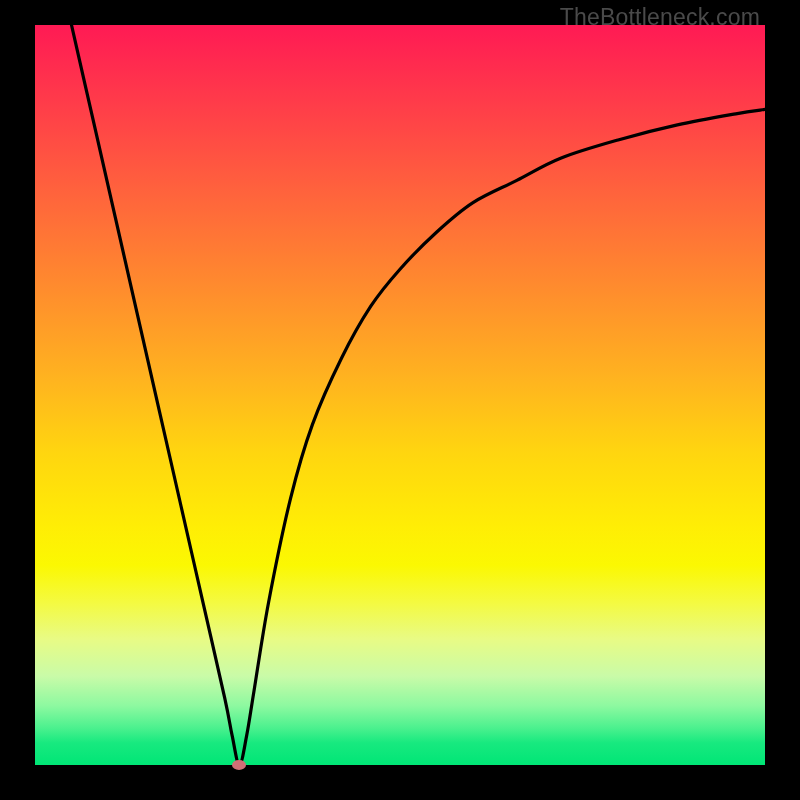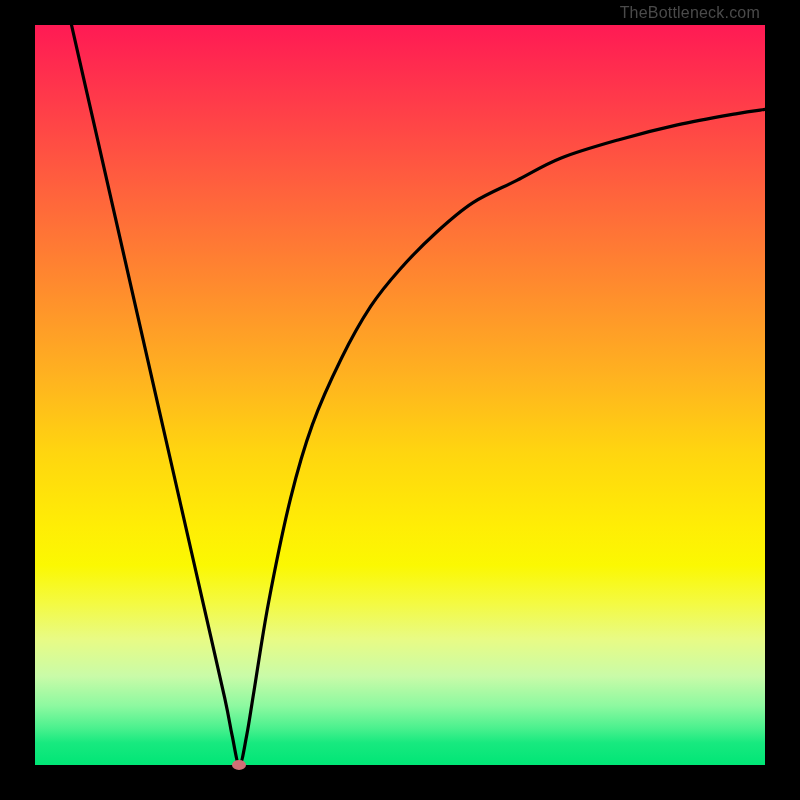--- a/index.html
+++ b/index.html
@@ -39,21 +39,21 @@
       #4bf18e 95%,
       #18e97f 97%,
       #00e676 100%
     );
   }
   .watermark {
     position: absolute;
     top: 4px;
     right: 40px;
     color: #4a4a4a;
-    font-size: 16px;
+    font-size: 23px;
     font-weight: 500;
     letter-spacing: 0.2px;
     z-index: 5;
   }
   svg.curve {
     position: absolute;
     left: 0;
     top: 0;
     width: 730px;
     height: 740px;

